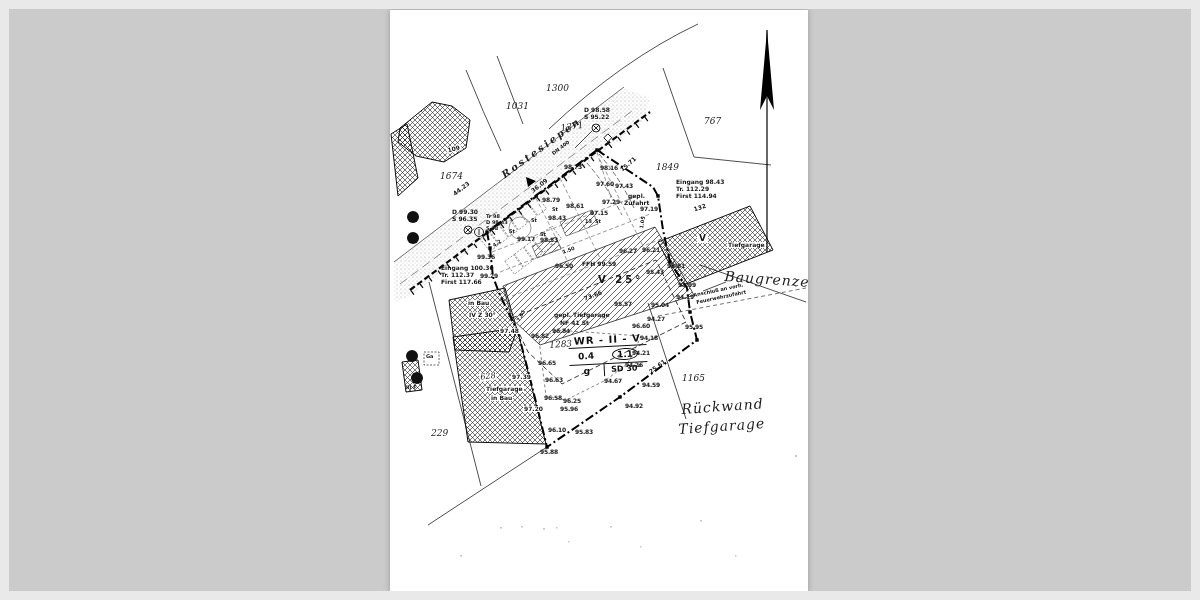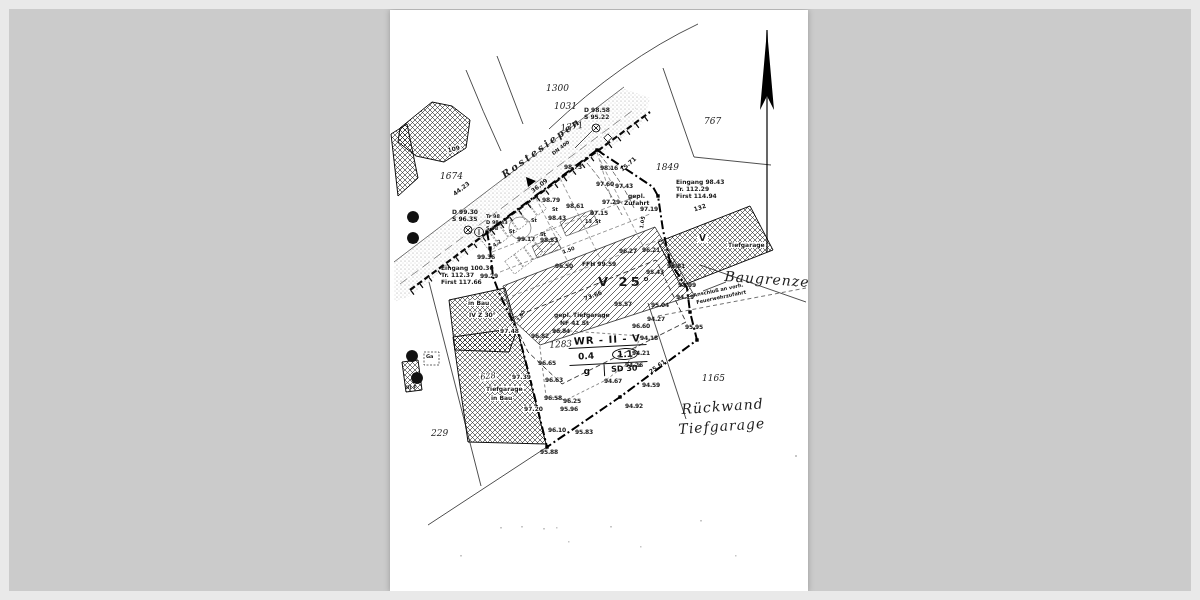--- a/index.html
+++ b/index.html
@@ -9,21 +9,21 @@
     box-shadow:0 0 6px rgba(0,0,0,.25);}
   .layer{position:absolute;left:0;top:0;width:418px;height:582px;}
   svg{position:absolute;left:0;top:0;}
   .lbl{position:absolute;white-space:nowrap;color:#161616;transform-origin:0 0;line-height:1.05;}
   .anno{font-size:6px;font-weight:700;}
   .elev{font-size:6px;font-weight:700;letter-spacing:-.2px;}
   .tiny{font-size:5px;font-weight:700;}
   .dim{font-size:6px;font-weight:700;}
   .parcel{font-family:"DejaVu Serif",serif;font-style:italic;font-size:9px;color:#222;font-weight:400;}
   .street{font-family:"DejaVu Serif",serif;font-style:italic;font-size:10px;font-weight:700;letter-spacing:2.5px;color:#222;}
-  .big{font-size:13px;font-weight:700;letter-spacing:3px;}
+  .big{font-size:10px;font-weight:700;letter-spacing:3px;}
   .knock{background:#fff;padding:0 1px;font-size:6px;font-weight:700;}
   .knockp{background:#fff;padding:0 1px;font-family:"DejaVu Serif",serif;font-style:italic;font-size:8px;}
   .knockbig{background:#fff;padding:0 2px;font-size:9px;font-weight:700;}
   .hand{font-family:"DejaVu Serif",serif;font-style:italic;font-size:14px;letter-spacing:1px;color:#1c1c1c;}
   
   .zonebox{position:absolute;left:178px;top:326px;width:78px;transform:rotate(-3deg);
     transform-origin:0 0;color:#111;font-weight:700;}
   .zrow1{font-size:10px;text-align:center;border-bottom:1.3px solid #111;padding-bottom:1px;letter-spacing:1px;}
   .zrow2{display:flex;align-items:center;justify-content:space-around;border-bottom:1.3px solid #111;
     padding:2px 0;font-size:9px;}
@@ -176,27 +176,27 @@
         <rect x="640" y="546" width="1.5" height="1.5"></rect>
       <rect x="795" y="455" width="2" height="2"></rect>
         <rect x="735" y="555" width="1.5" height="1.5"></rect>
       <rect x="460" y="555" width="2" height="1.5"></rect>
     </g>
   </svg>
 
   <div class="layer">
       <div class="lbl street" style="left: 110px; top: 162px; transform: rotate(-36deg);">Rostesiepen</div>
       <div class="lbl parcel" style="left: 156px; top: 74px;">1300</div>
-      <div class="lbl parcel" style="left: 116px; top: 92px; margin-left: 48px;">1031</div>
+      <div class="lbl parcel" style="left: 116px; top: 92px;">1031</div>
       <div class="lbl parcel" style="left: 50px; top: 162px;">1674</div>
       <div class="lbl parcel" style="left: 170px; top: 114px; transform: rotate(-8deg);">1371</div>
       <div class="lbl parcel" style="left: 314px; top: 107px;">767</div>
       <div class="lbl parcel" style="left: 266px; top: 153px;">1849</div>
       <div class="lbl parcel" style="left: 159px; top: 331px; transform: rotate(-4deg);">1283</div>
-      <div class="lbl parcel" style="left: 312px; top: 364px; font-style: italic;">1165</div>
+      <div class="lbl parcel" style="left: 292px; top: 364px; font-style: italic;">1165</div>
       <div class="lbl parcel" style="left: 41px; top: 419px;">229</div>
       <div class="lbl knockp" style="left: 89px; top: 364px; transform: rotate(-8deg);">628</div>
       <div class="lbl knock" style="left: 56px; top: 138px; transform: rotate(-15deg);">109</div>
       <div class="lbl knock" style="left: 302px; top: 197px; transform: rotate(-18deg);">132</div>
       <div class="lbl knockbig" style="left: 307px; top: 224px;">V</div>
       <div class="lbl knock" style="left: 337px; top: 232px;">Tiefgarage</div>
       <div class="lbl anno" style="left: 194px; top: 97px;">D 98.58</div>
       <div class="lbl anno" style="left: 194px; top: 104px;">S 95.22</div>
       <div class="lbl anno" style="left: 62px; top: 199px;">D 99.30</div>
       <div class="lbl anno" style="left: 62px; top: 206px;">S 96.35</div>

